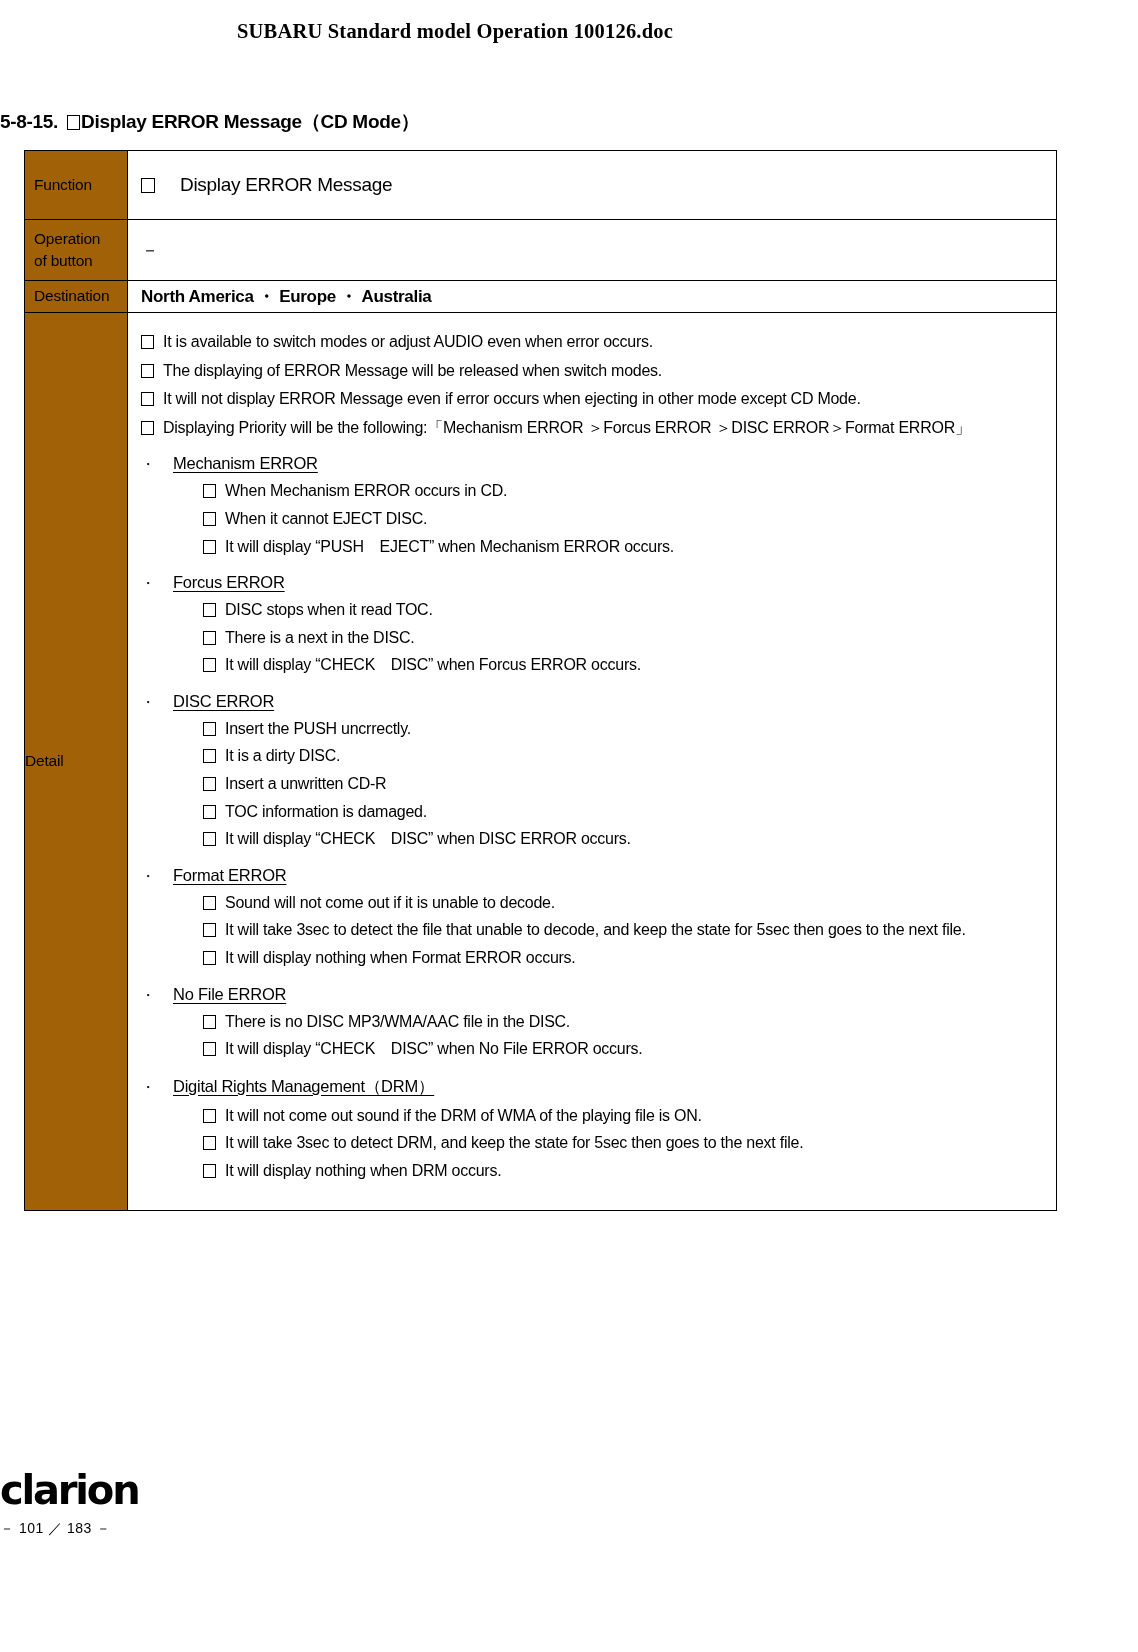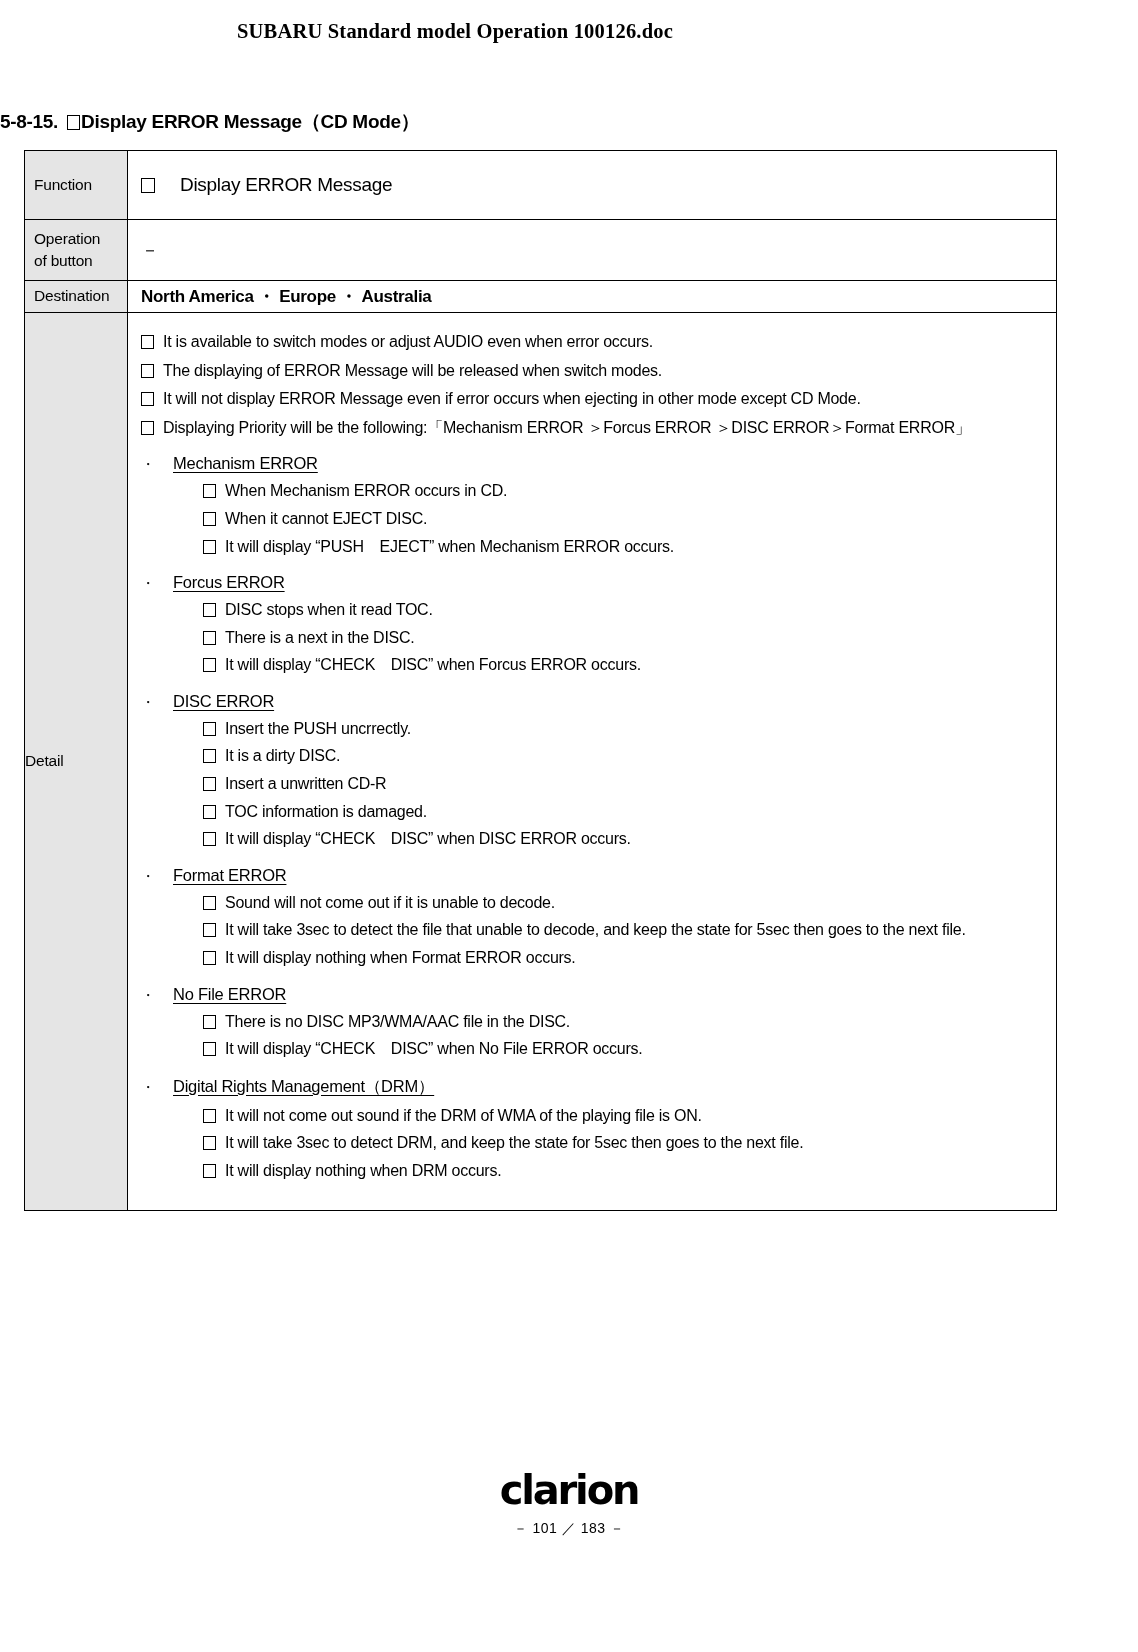--- a/index.html
+++ b/index.html
@@ -61,21 +61,21 @@
     border-collapse: collapse;
     table-layout: fixed;
   }
   .main-table td {
     border: 1.3px solid #000;
     vertical-align: top;
     padding: 0;
   }
   .lbl-cell {
     width: 103px;
-    background: #e5e5e5;
+    background: #a16207;
     font-size: 15.5px;
     padding: 7px 0 7px 9px !important;
     line-height: 1.45;
     letter-spacing: -0.2px;
   }
   .lbl-cell.mid { vertical-align: middle; }
   .val-cell {
     padding: 0 0 0 13px !important;
     font-size: 16px;
   }
@@ -173,21 +173,21 @@
   .group-items .chk-line { margin-bottom: 10px; }
 
   .jp { font-family: "DejaVu Sans", sans-serif; }
 
   
   .footer {
     position: absolute;
     left: 0;
     top: 1470px;
     width: 1138px;
-    text-align: center;
+    text-align: left;
   }
   .brand {
     font-family: "DejaVu Sans", sans-serif;
     font-size: 40px;
     font-weight: bold;
     letter-spacing: -2.2px;
     line-height: 1;
     color: #000;
   }
   .page-no {

